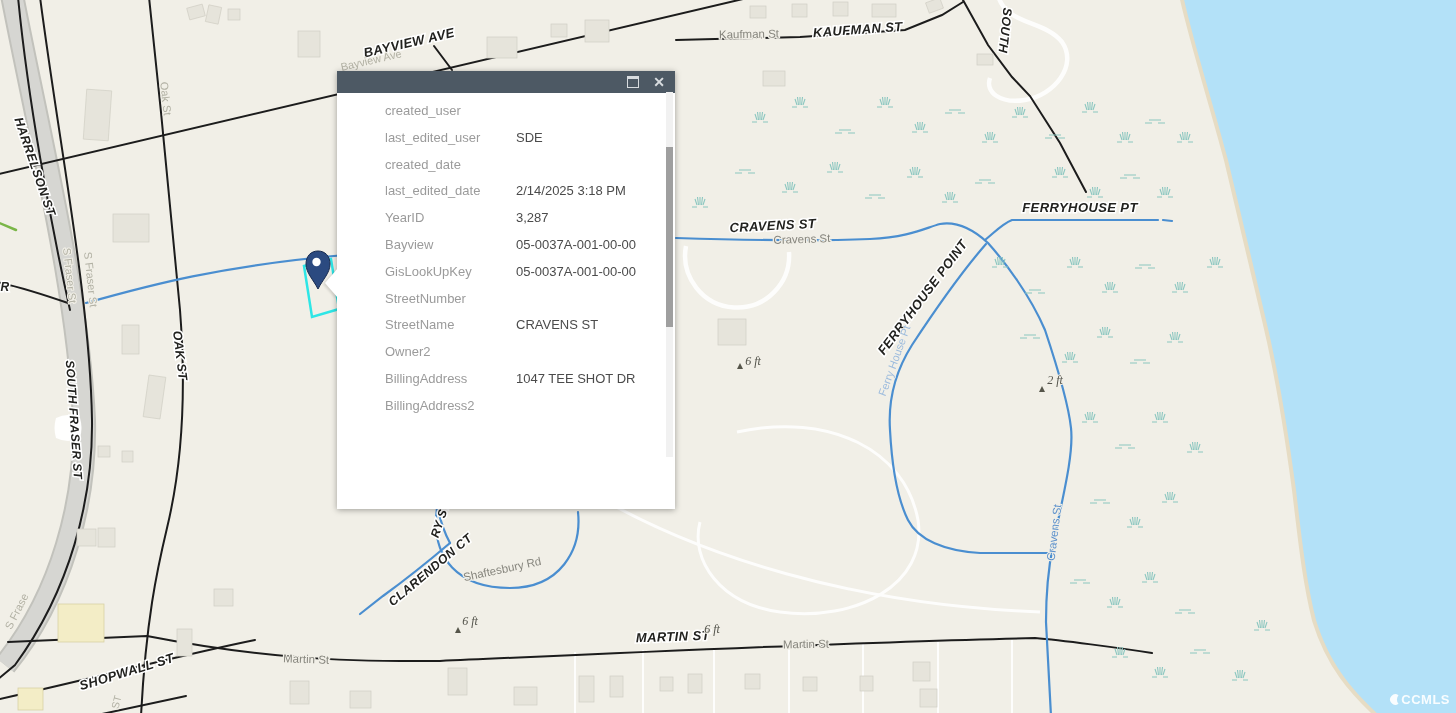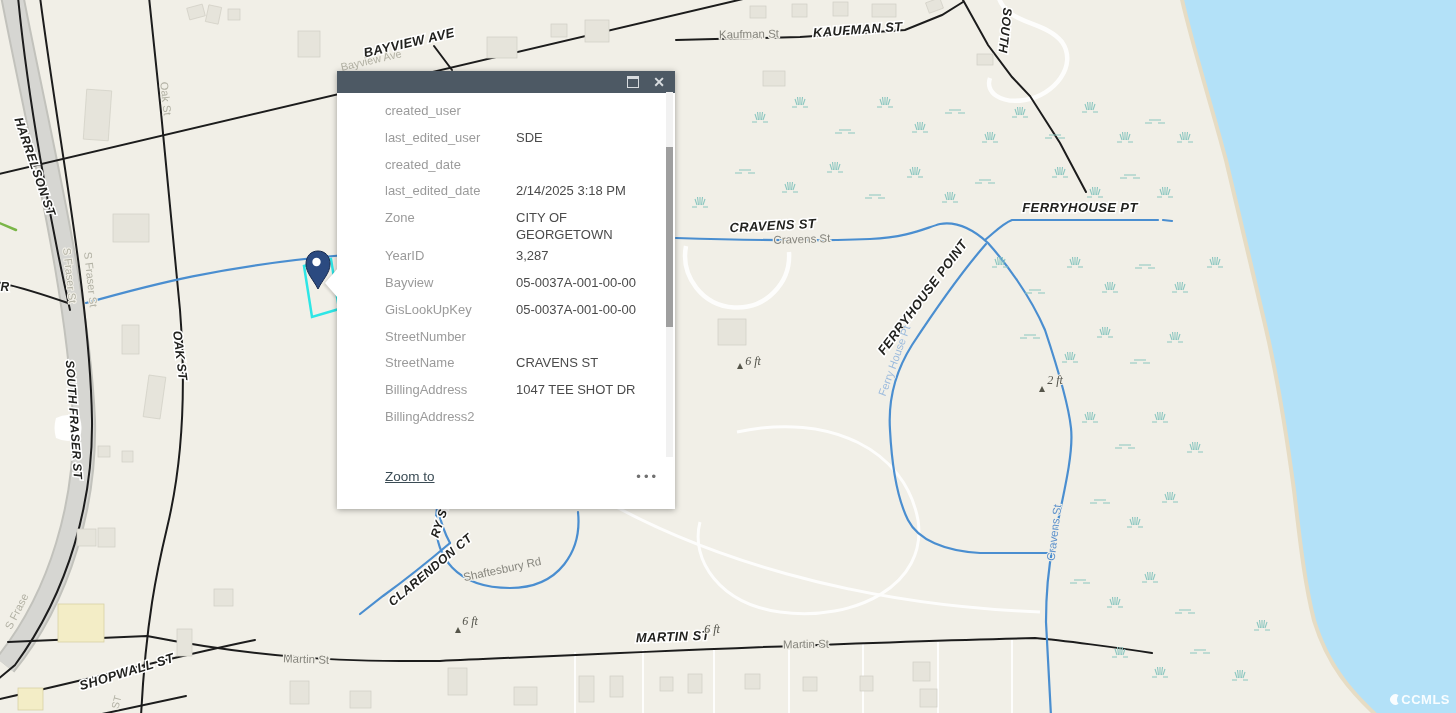--- a/index.html
+++ b/index.html
@@ -298,53 +298,49 @@
           </div>
           <div class="field-row">
             <span class="flabel">created_date</span>
             <span class="fvalue"></span>
           </div>
           <div class="field-row">
             <span class="flabel">last_edited_date</span>
             <span class="fvalue">2/14/2025 3:18 PM</span>
           </div>
           <div class="field-row">
-            <span class="flabel">Zone</span>
-            <span class="fvalue">CITY OF GEORGETOWN</span>
-          </div>
-          <div class="field-row">
             <span class="flabel">YearID</span>
             <span class="fvalue">3,287</span>
           </div>
           <div class="field-row">
             <span class="flabel">Bayview</span>
             <span class="fvalue">05-0037A-001-00-00</span>
           </div>
           <div class="field-row">
             <span class="flabel">GisLookUpKey</span>
             <span class="fvalue">05-0037A-001-00-00</span>
           </div>
           <div class="field-row">
             <span class="flabel">StreetNumber</span>
             <span class="fvalue"></span>
           </div>
           <div class="field-row">
             <span class="flabel">StreetName</span>
             <span class="fvalue">CRAVENS ST</span>
           </div>
           <div class="field-row">
+            <span class="flabel">Owner2</span>
+            <span class="fvalue"></span>
+          </div>
+          <div class="field-row">
             <span class="flabel">BillingAddress</span>
             <span class="fvalue">1047 TEE SHOT DR</span>
           </div>
           <div class="field-row">
             <span class="flabel">BillingAddress2</span>
             <span class="fvalue"></span>
           </div>
         </div>
-      <div class="popup-footer">
-        <span class="zoomto">Zoom to</span>
-        <span class="dots">•••</span>
-      </div>
     </div>
     <div class="scroll-track"></div>
     <div class="scroll-thumb"></div>
   </div>
 </div>
 
 </body></html>

